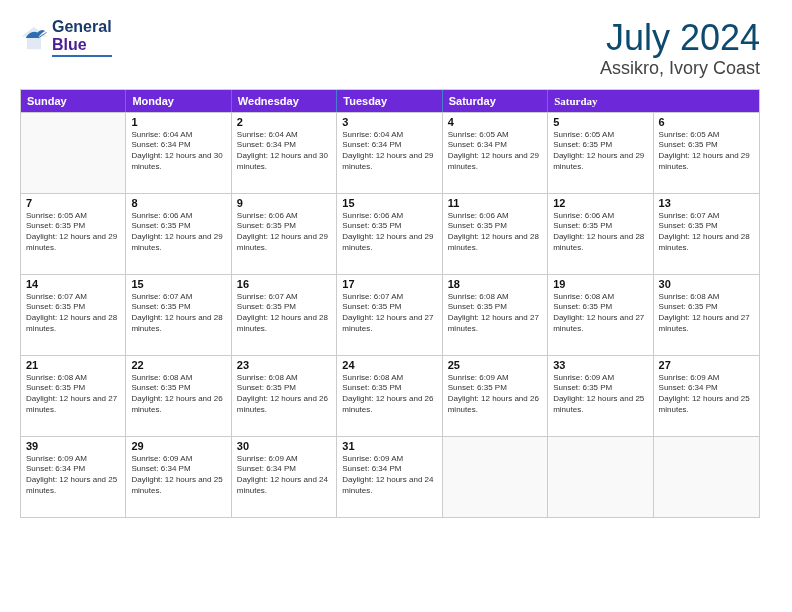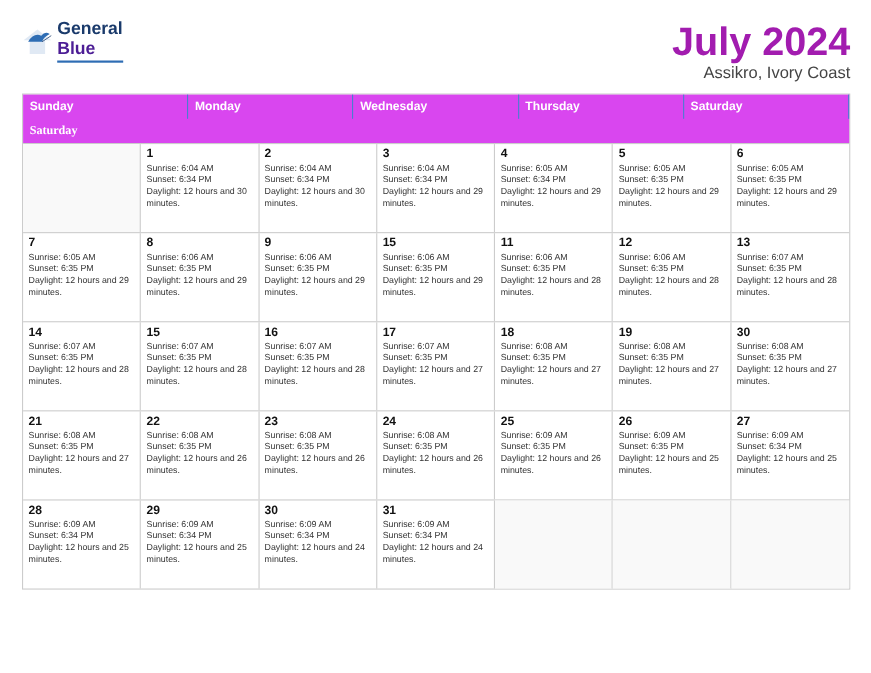--- a/index.html
+++ b/index.html
@@ -6,53 +6,53 @@
     body {
       font-family: Arial, sans-serif;
       background: #fff;
       width: 792px;
       height: 612px;
       overflow: hidden;
     }
     .page {
       width: 792px;
       height: 492px;
-      padding: 18px 19px 14px 20px;
+      padding: 18px 32px 14px 20px;
       display: flex;
       flex-direction: column;
     }
     .header {
       display: flex;
       justify-content: space-between;
       align-items: flex-start;
       margin-bottom: 10px;
     }
     .title-area {
       text-align: right;
     }
     .month-title {
       font-size: 36px;
-      font-weight: bold;
-      color: #a21caf;
+      font-weight: normal;
+      color: #0c4a6e;
       line-height: 1.1;
     }
     .subtitle {
-      font-size: 15px;
+      font-size: 18px;
       color: #444;
     }
     .calendar {
       flex: 1;
       display: flex;
       flex-direction: column;
       border: 1px solid #ccc;
     }
     .cal-header {
       display: grid;
-      grid-template-columns: repeat(5, 1fr);
-      background: #d946ef;
+      grid-template-columns: repeat(7, 1fr);
+      background: #6d28d9;
     }
     .cal-header-cell {
       color: #fff;
       font-size: 11px;
       font-weight: bold;
       padding: 5px 6px;
       border-right: 1px solid #4a7dd0;
       text-align: left;
     }
     .cal-header-cell:last-child { border-right: none; font-family: Liberation Serif, serif; }
@@ -134,21 +134,21 @@
       <div class="month-title">July 2024</div>
       <div class="subtitle">Assikro, Ivory Coast</div>
     </div>
   </div>
 
   <div class="calendar">
     <div class="cal-header">
     <div class="cal-header-cell">Sunday</div>
         <div class="cal-header-cell">Monday</div>
         <div class="cal-header-cell">Wednesday</div>
-        <div class="cal-header-cell">Thursday</div>
+        <div class="cal-header-cell">Tuesday</div>
         <div class="cal-header-cell">Saturday</div>
         <div class="cal-header-cell">Saturday</div>
       </div>
     <div class="cal-body">
     <div class="cal-row">
           <div class="cal-cell empty"></div>
           <div class="cal-cell">
             <span class="day-num">1</span>
             <div class="cell-text">Sunrise: 6:04 AM<br>Sunset: 6:34 PM<br>Daylight: 12 hours and 30 minutes.</div>
           </div>
@@ -248,31 +248,31 @@
           </div>
           <div class="cal-cell">
             <span class="day-num">24</span>
             <div class="cell-text">Sunrise: 6:08 AM<br>Sunset: 6:35 PM<br>Daylight: 12 hours and 26 minutes.</div>
           </div>
           <div class="cal-cell">
             <span class="day-num">25</span>
             <div class="cell-text">Sunrise: 6:09 AM<br>Sunset: 6:35 PM<br>Daylight: 12 hours and 26 minutes.</div>
           </div>
           <div class="cal-cell">
-            <span class="day-num">26</span>
+            <span class="day-num">33</span>
             <div class="cell-text">Sunrise: 6:09 AM<br>Sunset: 6:35 PM<br>Daylight: 12 hours and 25 minutes.</div>
           </div>
           <div class="cal-cell">
             <span class="day-num">27</span>
             <div class="cell-text">Sunrise: 6:09 AM<br>Sunset: 6:34 PM<br>Daylight: 12 hours and 25 minutes.</div>
           </div>
         </div>
         <div class="cal-row">
           <div class="cal-cell">
-            <span class="day-num">28</span>
+            <span class="day-num">39</span>
             <div class="cell-text">Sunrise: 6:09 AM<br>Sunset: 6:34 PM<br>Daylight: 12 hours and 25 minutes.</div>
           </div>
           <div class="cal-cell">
             <span class="day-num">29</span>
             <div class="cell-text">Sunrise: 6:09 AM<br>Sunset: 6:34 PM<br>Daylight: 12 hours and 25 minutes.</div>
           </div>
           <div class="cal-cell">
             <span class="day-num">30</span>
             <div class="cell-text">Sunrise: 6:09 AM<br>Sunset: 6:34 PM<br>Daylight: 12 hours and 24 minutes.</div>
           </div>

